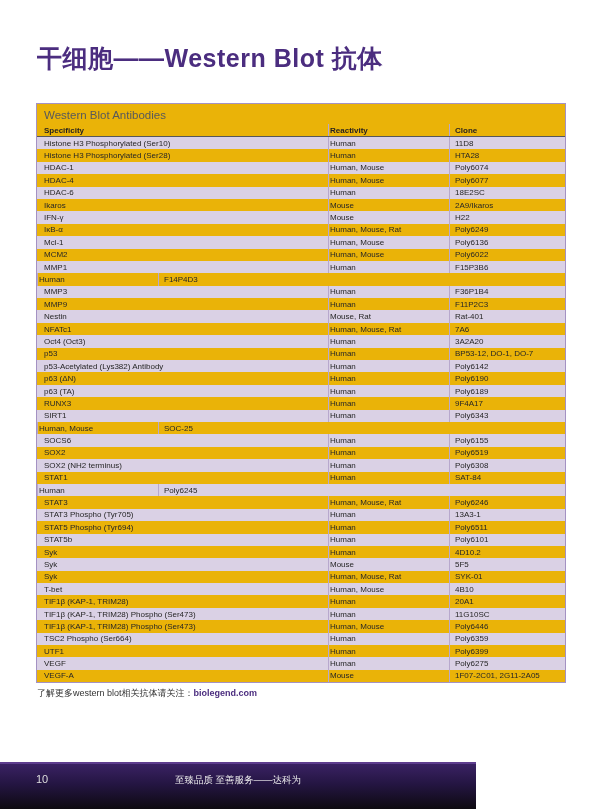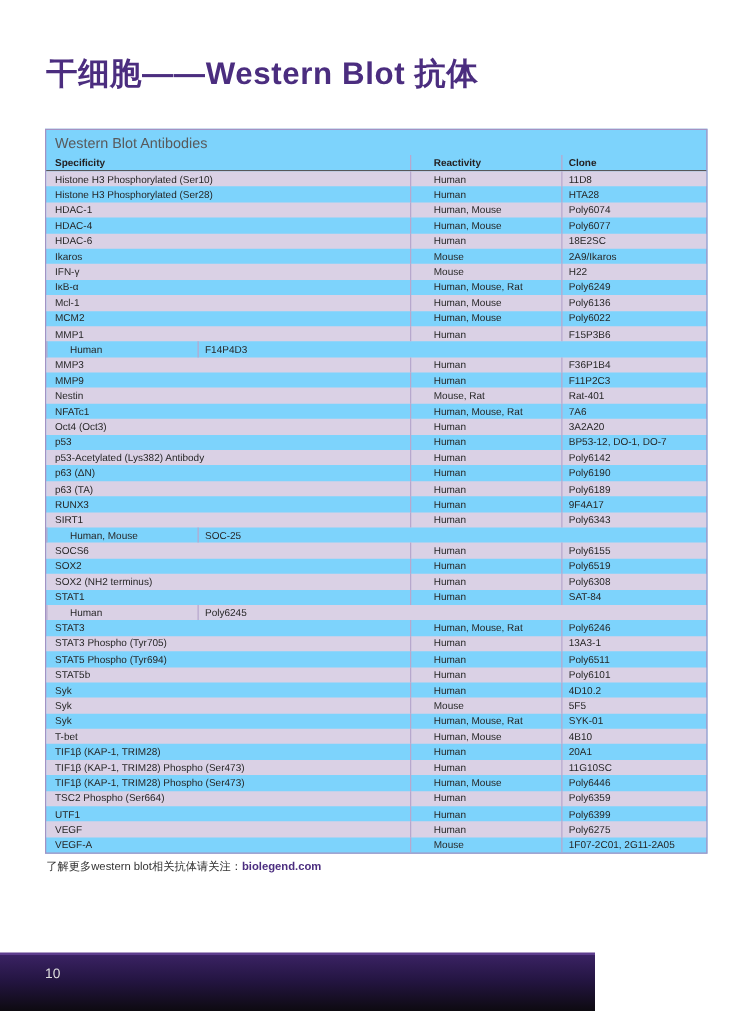--- a/index.html
+++ b/index.html
@@ -9,36 +9,36 @@
     background:#ffffff; position:relative; overflow:hidden;
   }
   .page-title {
     position:absolute; left:37px; top:42px;
     font-size:25px; font-weight:600; letter-spacing:.5px;
     color:var(--title-purple,#4b2d7f);
   }
   .table-box {
     position:absolute; left:36px; top:103px; width:530px;
     border:1px solid var(--table-border,#a492c3);
-    background:#7dd3fc;
+    background:#eab308;
   }
   .table-title {
     height:20px; line-height:22px; padding-left:7px;
     font-size:11.5px; color:#58595b;
   }
   .col-header {
     display:flex; height:13px; align-items:flex-end;
     font-size:8px; font-weight:bold; color:#231f20;
     border-bottom:1px solid var(--header-line,#57575a);
   }
   .row { display:flex; height:12.4px; align-items:center; font-size:8px; color:#262626; }
   .row.shaded { background:var(--row-shade,#dad1e5); }
   .cell { overflow:hidden; white-space:nowrap; height:100%; display:flex; align-items:center; }
   .c1 { width:291px; padding-left:7px; }
-  .c2 { width:121px; padding-left:18px; border-left:1px solid var(--col-sep,#b7a8cd); }
+  .c2 { width:121px; padding-left:1px; border-left:1px solid var(--col-sep,#b7a8cd); }
   .c3 { flex:1; padding-left:5px; border-left:1px solid var(--col-sep,#b7a8cd); }
   .note { position:absolute; left:37px; top:687px; font-size:9px; color:#333333; }
   .note .link { font-weight:bold; color:var(--title-purple,#4b2d7f); text-decoration:none; }
   .footer-bar {
     position:absolute; left:0; top:762px; width:476px; height:47px;
     border-top:2px solid var(--bar-top-line,#5e3d8e);
     background:linear-gradient(180deg,var(--bar-grad-a,#3a2263) 0%,#241542 45%,var(--bar-grad-b,#0d0a10) 100%);
   }
   .page-num { position:absolute; left:36px; top:9px; color:#dedede; font-size:11px; }
   .slogan { position:absolute; left:0; top:10px; width:100%; text-align:center; color:#efefef; font-size:9.5px; }
@@ -273,13 +273,14 @@
         <div class="cell c2">Mouse</div>
         <div class="cell c3">1F07-2C01, 2G11-2A05</div>
       </div>
     </div>
 </div>
 
 <div class="note"><span>了解更多western blot相关抗体请关注：</span><a class="link" href="#">biolegend.com</a></div>
 
 <div class="footer-bar">
   <span class="page-num">10</span>
+  <div class="slogan">至臻品质 至善服务——达科为</div>
 </div>
 
 </body></html>

